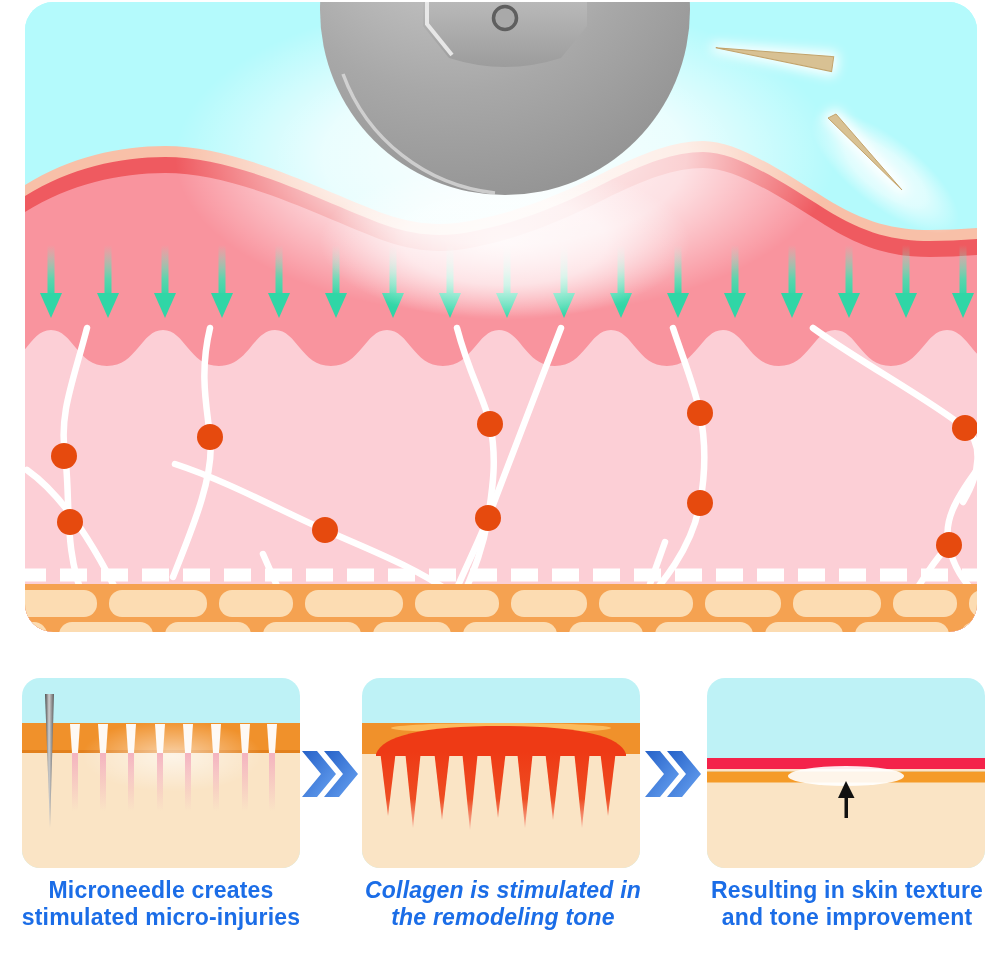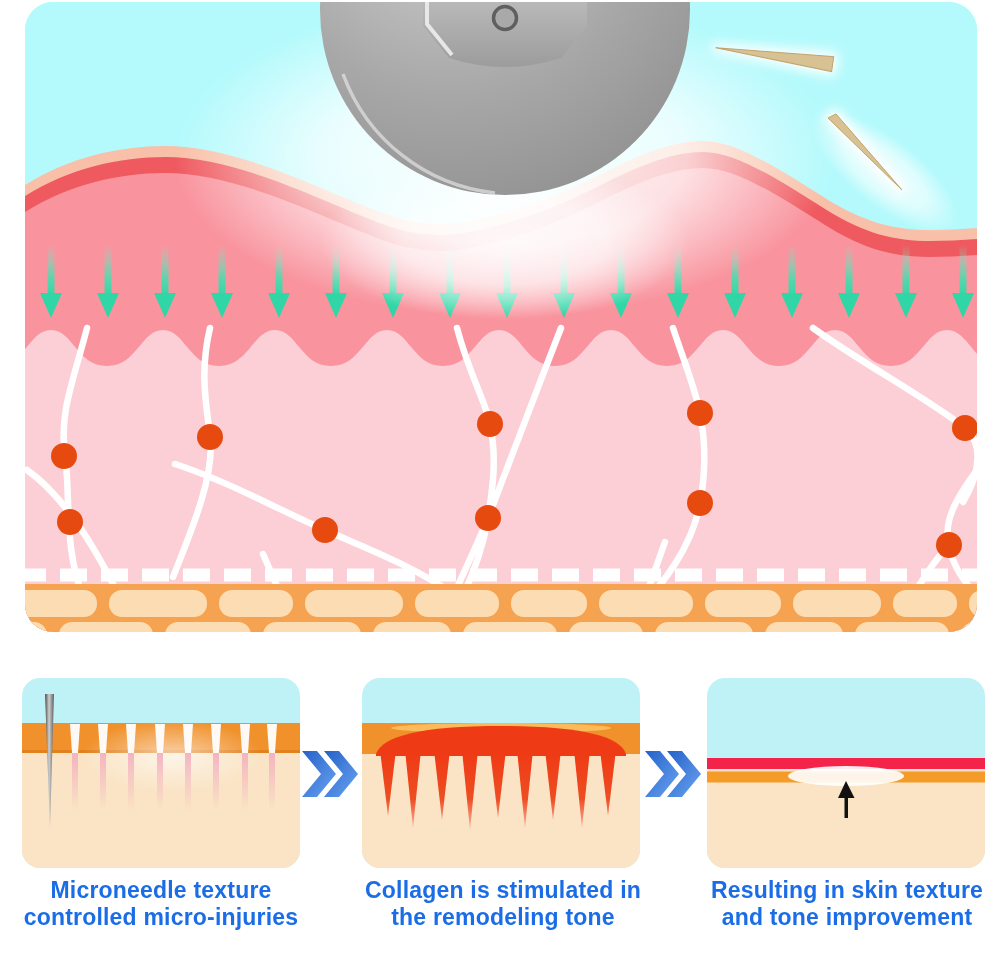--- a/index.html
+++ b/index.html
@@ -17,21 +17,21 @@
        font-family:"Liberation Sans", sans-serif;}
   .hero{position:absolute;left:25px;top:2px;width:952px;height:630px;border-radius:28px;
         overflow:hidden;background:var(--sky);}
   .panel{position:absolute;top:678px;width:278px;height:190px;border-radius:18px;overflow:hidden;}
   .panel svg{display:block;}
   #panel1{left:22px;} #panel2{left:362px;} #panel3{left:707px;}
   .chev{position:absolute;top:751px;width:58px;height:46px;}
   #chev1{left:302px;} #chev2{left:645px;}
   .caption{position:absolute;top:877px;width:320px;text-align:center;color:var(--caption);
            font-size:23px;line-height:27px;font-weight:600;letter-spacing:0.2px;}
-  #cap1{left:1px;} #cap2{left:343px;} #cap3{left:687px;}
+  #cap1{left:1px;} #cap2{left:343px;font-style:italic;} #cap3{left:687px;}
 </style>
 </head>
 <body>
 
 <div class="hero">
 <svg width="952" height="630" viewBox="0 0 952 630" xmlns="http://www.w3.org/2000/svg">
   <defs>
     <path id="waveShape" d="M0,183 C45,155 95,144 140,144 C215,144 300,190 360,212
       C395,224 420,224 450,218 C500,208 540,190 580,170 C620,150 650,139 678,139
       C712,139 755,168 800,196 C840,221 870,228 905,228 C920,228 936,227 952,226
@@ -311,22 +311,22 @@
   <rect x="0" y="93.5" width="278" height="11" fill="var(--band-orange,#f59b28)"></rect>
   <ellipse cx="139" cy="98" rx="58" ry="10" fill="#ffffff" opacity="0.9"></ellipse>
   <g fill="#111111">
     <rect x="137.5" y="116" width="3.5" height="24"></rect>
     <polygon points="139,103 131,120 147.5,120"></polygon>
   </g>
 </svg>
 </div>
 
 <div class="caption" id="cap1">
-  <div>Microneedle texture</div>
-  <div>controlled micro-injuries</div>
+  <div>Microneedle creates</div>
+  <div>stimulated micro-injuries</div>
 </div>
 <div class="caption" id="cap2">
   <div>Collagen is stimulated in</div>
   <div>the remodeling tone</div>
 </div>
 <div class="caption" id="cap3">
   <div>Resulting in skin texture</div>
   <div>and tone improvement</div>
 </div>
 

